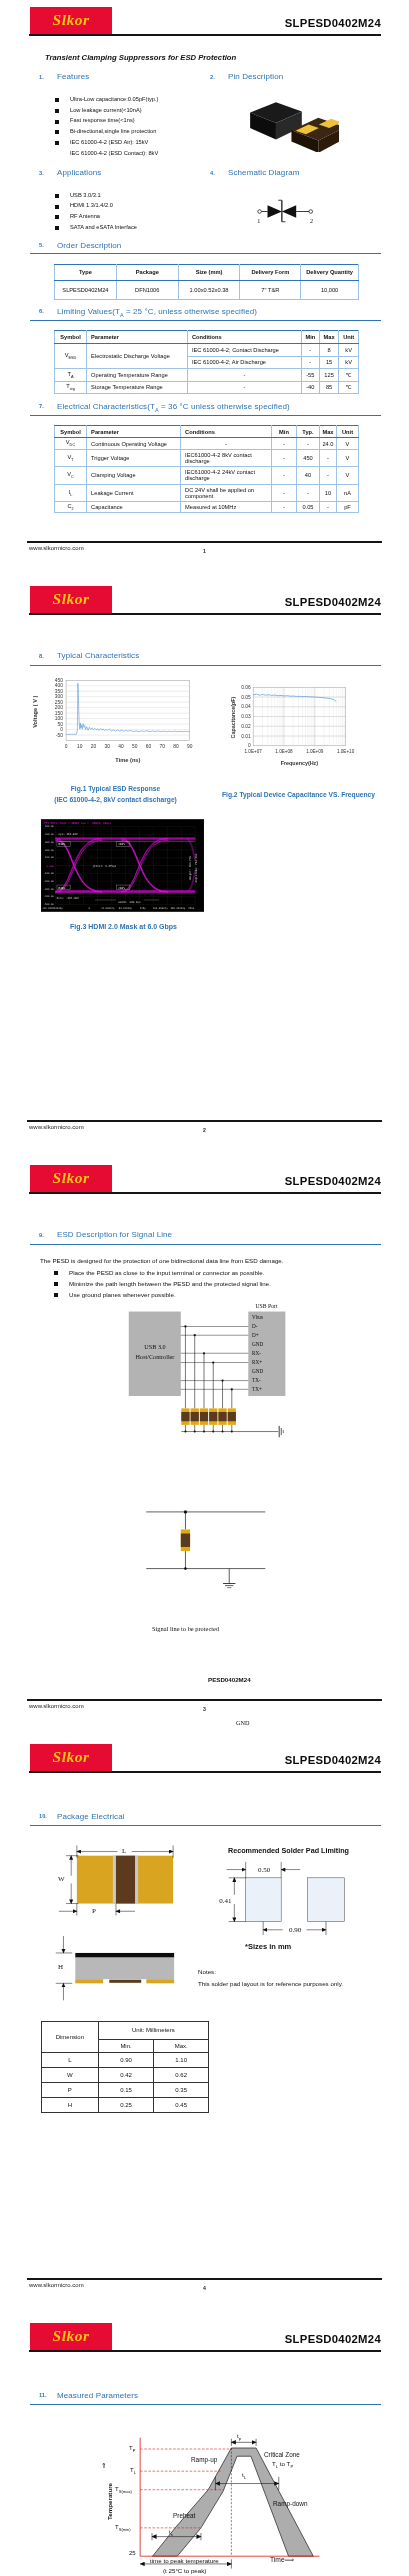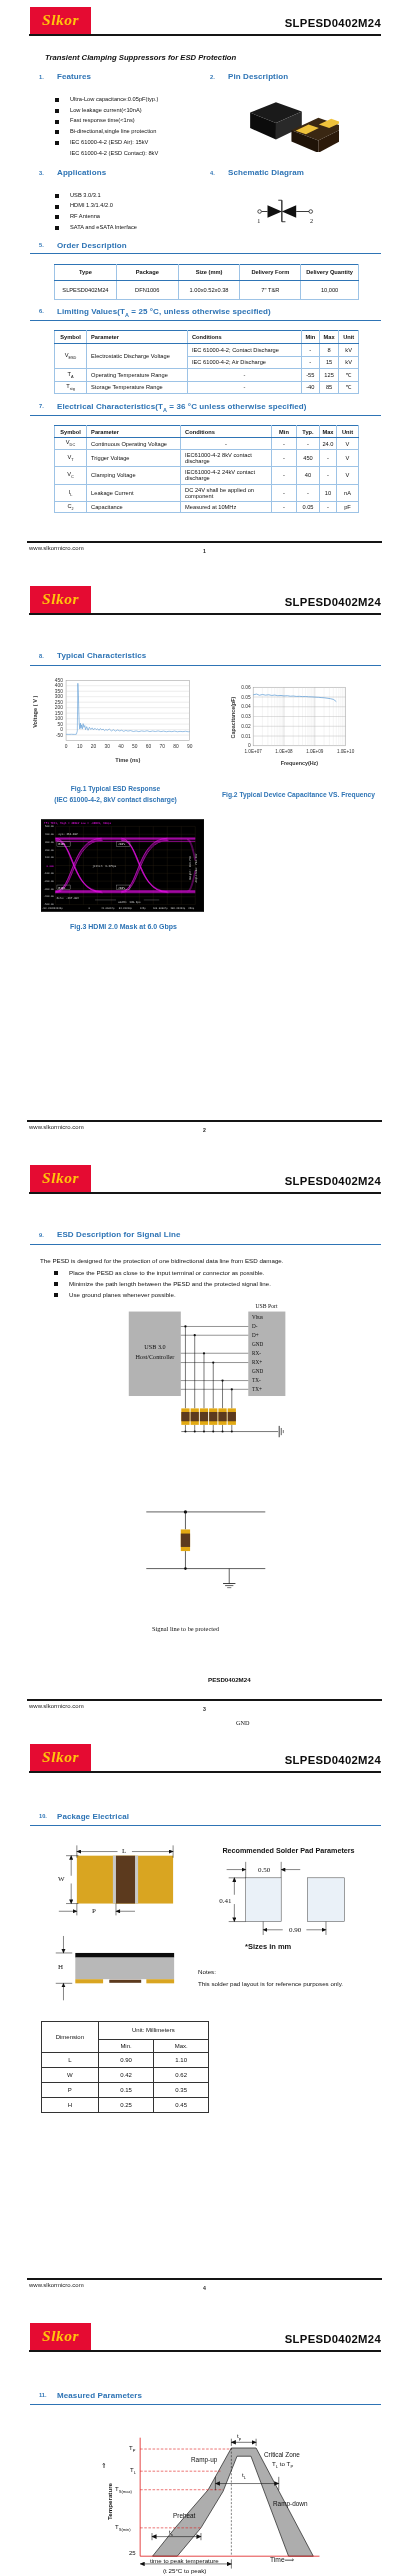--- a/index.html
+++ b/index.html
@@ -1,29 +1,29 @@
 <!DOCTYPE html>
 <html style="font-size:8.2px"><head>
 <meta charset="utf-8">
 <style>
   html,body{margin:0;padding:0;background:#fff;}
   body{font-family:"Liberation Sans",sans-serif;color:#111;}
   #doc{width:409px;margin:0;}
   .page{position:relative;width:409px;height:579px;background:#fff;overflow:hidden;}
   .a{position:absolute;}
-  .logo{left:30px;top:6.7px;width:61px;height:27px;background:#E50B32;display:flex;align-items:center;justify-content:center;}
+  .logo{left:30px;top:6.7px;width:82px;height:27px;background:#E50B32;display:flex;align-items:center;justify-content:center;}
   .logo span{font-family:"Liberation Serif",serif;font-style:italic;font-weight:bold;font-size:15.5px;color:#FFC40C;letter-spacing:0.5px;}
   .ptitle{left:196px;right:28px;top:16.5px;text-align:right;font-size:11.3px;font-weight:bold;letter-spacing:0.3px;color:#0d0d0d;}
   .hrule{left:29px;right:28px;top:34px;height:2.1px;background:#151515;}
   .frule{left:27px;right:27px;top:541px;height:1.5px;background:#151515;}
   .fweb{left:29px;top:545px;font-size:6px;color:#222;}
   .fpage{left:0;right:0;top:548px;text-align:center;font-size:5.2px;font-weight:bold;color:#222;}
   .subtitle{left:45px;top:53px;font-size:7.7px;font-weight:bold;font-style:italic;}
   .snum{font-size:5.7px;font-weight:bold;color:#2E74B5;}
-  .stitle{font-size:8px;font-weight:bold;color:#2E74B5;letter-spacing:0.1px;}
+  .stitle{font-size:8px;font-weight:normal;color:#2E74B5;letter-spacing:0.1px;}
   .srule{left:30px;right:28px;height:1px;background:#2E74B5;}
   .sq{width:3.6px;height:3.6px;background:#111;}
   .li{font-size:5.7px;}
   .li3{font-size:6.2px;}
   .cap{font-size:6.7px;font-weight:bold;color:#2E74B5;text-align:center;}
   sub{font-size:68%;}
   table{border-collapse:collapse;position:absolute;background:#fff;}
   .t1{font-size:5.7px;}
   .t1 td{border:0.5px solid #9DC3E6;text-align:center;vertical-align:middle;padding:1px 2.1px;}
   .t1 tr.hd td{font-weight:bold;border-top:1px solid #2E74B5;border-bottom:1px solid #2E74B5;}
@@ -708,21 +708,21 @@
           <line x1="633" y1="174" x2="633" y2="200"></line>
       <line x1="549" y1="190" x2="511" y2="190" marker-end="url(#ar)"></line>
           <line x1="595" y1="190" x2="633" y2="190" marker-end="url(#ar)"></line>
     </g>
   </svg>
 
   <div class="a dimlab" style="left:122px;top:110px">L</div>
   <div class="a dimlab" style="left:58px;top:138px">W</div>
   <div class="a dimlab" style="left:92px;top:170px">P</div>
   <div class="a dimlab" style="left:58px;top:226px">H</div>
-  <div class="a" style="left:211px;width:155px;top:109px;text-align:center;font-size:7.2px;font-weight:bold">Recommended Solder Pad Parameters</div>
+  <div class="a" style="left:211px;width:155px;top:109px;text-align:center;font-size:7.2px;font-weight:bold">Recommended Solder Pad Limiting</div>
   <div class="a dimlab" style="left:251px;width:26px;top:129px;text-align:center">0.50</div>
   <div class="a dimlab" style="left:210px;width:21.6px;top:160px;text-align:right">0.41</div>
   <div class="a dimlab" style="left:281px;width:28px;top:189px;text-align:center">0.90</div>
   <div class="a" style="left:245px;top:205px;font-size:7.5px;font-weight:bold">*Sizes in mm</div>
   <div class="a note" style="left:198px;top:231px">Notes:</div>
   <div class="a note" style="left:198px;top:243px;width:175px">This solder pad layout is for reference purposes only.</div>
 
   <table class="t2" style="left:41px;top:284px;width:168px">
     <colgroup>
           <col style="width:57px">

